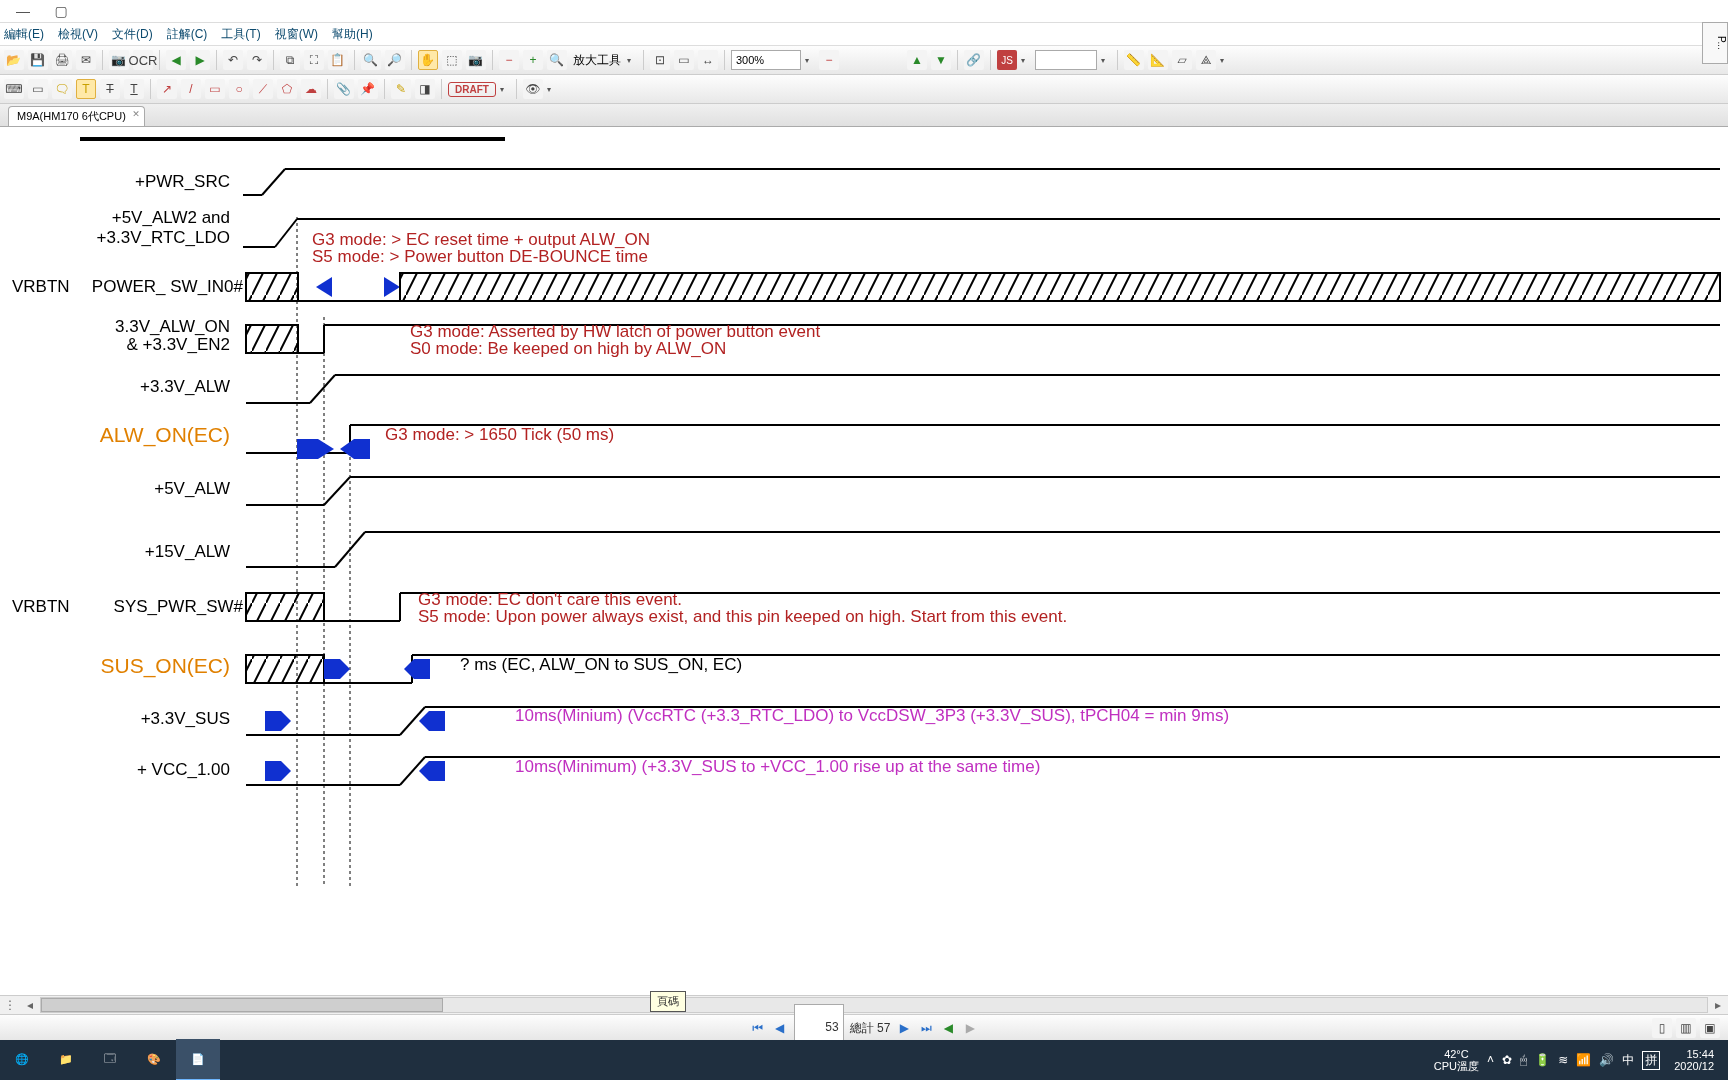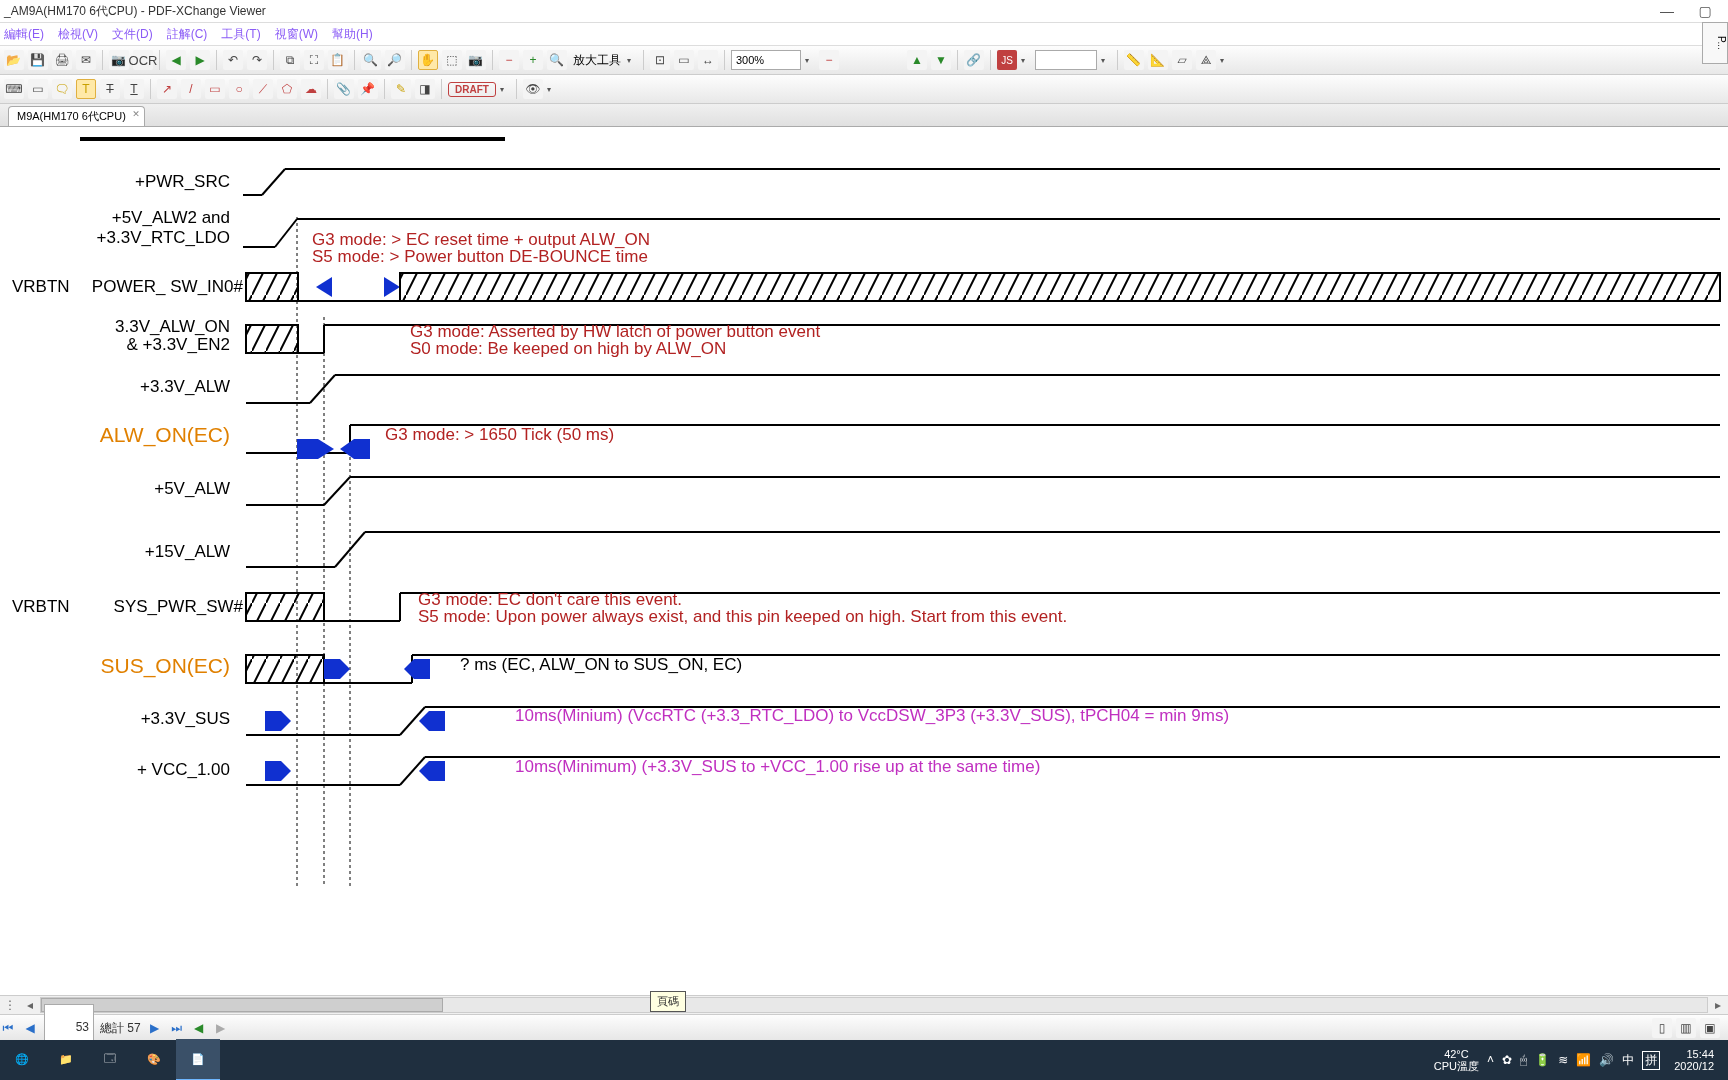--- a/index.html
+++ b/index.html
@@ -1,57 +1,56 @@
 <!DOCTYPE html>
 <html><head>
 <meta charset="utf-8">
 <style>
 html,body{margin:0;padding:0;font-family:"Microsoft YaHei",Arial,sans-serif;font-size:12px;background:#fff;overflow:hidden;width:1728px;height:1080px}
 .titlebar{height:22px;background:#fff;border-bottom:1px solid #ddd;display:flex;align-items:center;padding:0 4px;color:#333}
 .titlebar .title{flex:1}
 .titlebar .wc{width:38px;text-align:center;font-size:14px;color:#555}
-.menubar{height:22px;background:#fff;border-bottom:1px solid #ddd;display:flex;align-items:center;padding:0 4px;gap:14px;color:#8b5cf6}
+.menubar{height:22px;background:#fff;border-bottom:1px solid #ddd;display:flex;align-items:center;padding:0 4px;gap:14px;color:#0c4a6e}
 .menubar span{cursor:default}
 .toolbar{height:28px;background:linear-gradient(#fdfdfd,#e8e8e8);border-bottom:1px solid #ccc;display:flex;align-items:center;padding:0 4px;gap:4px}
 .tb{width:18px;height:18px;border:1px solid transparent;display:flex;align-items:center;justify-content:center;font-size:12px;color:#444;background:#f4f4f4;border-radius:2px}
 .tb.sel{background:#ffe9a8;border-color:#e0b040}
 .sep{width:1px;height:20px;background:#ccc;margin:0 2px}
 .zoombox{border:1px solid #aaa;height:18px;width:60px;font-size:11px;padding:0 4px;display:flex;align-items:center;background:#fff}
 .dropbtn{width:10px;font-size:8px;color:#555}
 .docTab{height:22px;background:linear-gradient(#f0f0f0,#e0e0e0);border-bottom:1px solid #aaa;display:flex;align-items:flex-end}
 .docTab .tab{background:#fff;border:1px solid #aaa;border-bottom:none;border-radius:4px 4px 0 0;padding:2px 18px 2px 8px;margin-left:8px;font-size:11px;position:relative}
 .docTab .tab .x{position:absolute;right:4px;top:2px;font-size:9px;color:#888}
 .content{position:relative;height:868px;background:#fff;overflow:hidden}
 .content svg{position:absolute;left:0;top:0}
 .hscroll{height:18px;background:#f0f0f0;border-top:1px solid #ccc;display:flex;align-items:center}
 .hscroll .corner{width:20px;text-align:center;color:#666}
 .hscroll .track{flex:1;height:14px;background:#e8e8e8;border:1px solid #ccc;position:relative}
 .hscroll .thumb{position:absolute;left:0;top:0;height:12px;width:400px;background:#cfcfcf;border:1px solid #aaa}
-.statusbar{height:26px;background:linear-gradient(#fdfdfd,#e6e6e6);border-top:1px solid #ccc;display:flex;align-items:center;gap:6px;font-size:12px;color:#333;position:relative}
+.statusbar{height:26px;background:linear-gradient(#fdfdfd,#e6e6e6);border-top:1px solid #ccc;display:flex;align-items:center;justify-content:center;gap:6px;font-size:12px;color:#333;position:relative}
 .navbtn{width:16px;height:16px;display:flex;align-items:center;justify-content:center;color:#2a6fc9;font-size:12px}
 .pagebox{border:1px solid #aaa;width:40px;height:16px;text-align:right;padding:15px 4px;background:#fff}
 .tooltip{position:absolute;top:-24px;left:650px;background:#ffffe1;border:1px solid #555;padding:2px 6px;font-size:11px}
 .sidepanel{position:absolute;right:0;top:22px;width:24px;height:40px;border:1px solid #aaa;background:#f8f8f8;writing-mode:vertical-rl;font-size:10px;text-align:center}
 .taskbar{position:absolute;bottom:0;left:0;right:0;height:40px;background:#1f2f3f;display:flex;align-items:center;color:#fff;font-size:11px}
 .taskbar .app{width:44px;height:40px;display:flex;align-items:center;justify-content:center;border-bottom:2px solid transparent}
 .taskbar .app.active{background:#3a5068;border-bottom-color:#6fb7ff}
 .taskbar .spacer{flex:1}
 .taskbar .tray{display:flex;align-items:center;gap:8px;padding:0 8px}
 .taskbar .trayicon{font-size:12px}
 .taskbar .clock{text-align:right;line-height:1.1;padding:0 6px}
 .sig{font-family:Arial;font-size:17px}
 .ann{font-family:Arial;font-size:17px;fill:#b22222}
 .annO{font-family:Arial;font-size:21px;fill:#e08000}
 .annM{font-family:Arial;font-size:17px;fill:#c030c0}
 </style>
 </head>
 <body>
 
 <div class="titlebar">
-  <span class="title">_AM9A(HM170 6代CPU) - PDF-XChange Viewer</span>
   <span class="wc">—</span>
   <span class="wc">▢</span>
 </div>
 
 <div class="menubar">
   <span>編輯(E)</span>
   <span>檢視(V)</span>
   <span>文件(D)</span>
   <span>註解(C)</span>
   <span>工具(T)</span>

